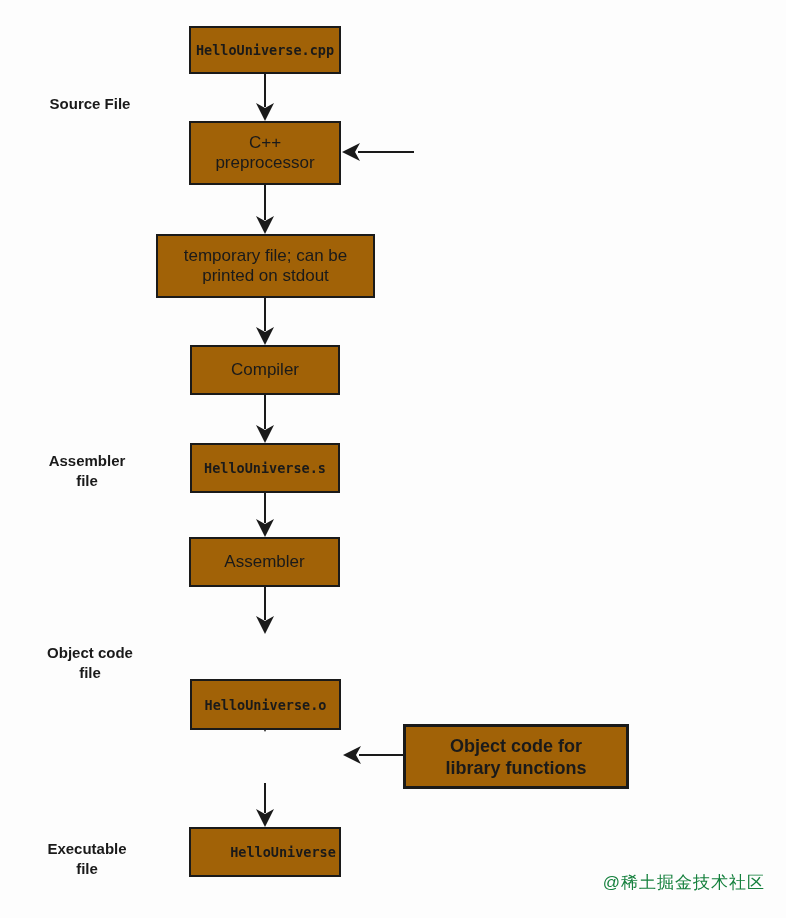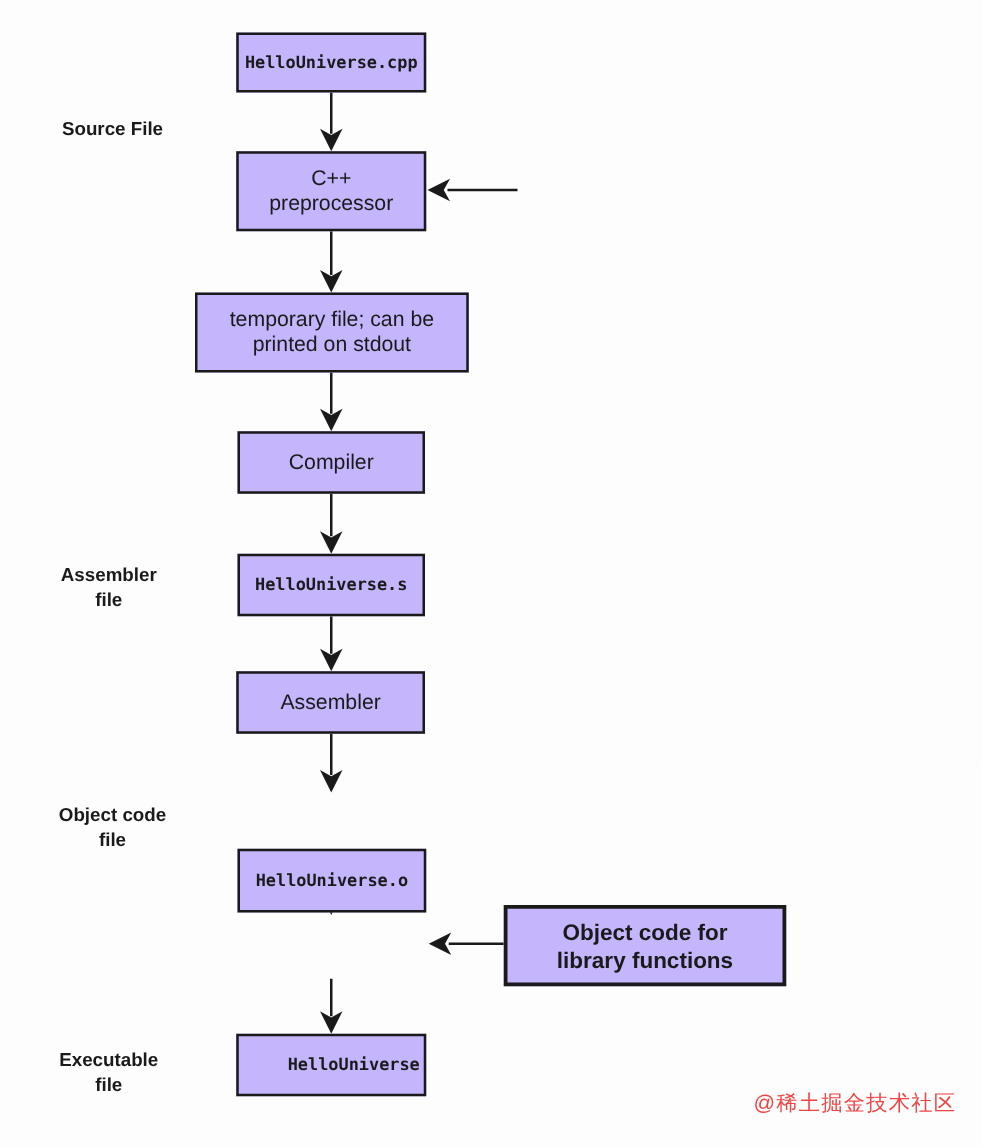--- a/index.html
+++ b/index.html
@@ -11,21 +11,21 @@
     background: #fdfdfd;
     font-family: "Liberation Sans", sans-serif;
     color: #1a1a1a;
     overflow: hidden;
   }
   .arrows { position: absolute; left: 0; top: 0; width: 786px; height: 918px; }
   .arrows line { stroke: #1a1a1a; stroke-width: 2; }
   .arrows polygon { fill: #1a1a1a; }
   .node {
     position: absolute;
-    background: #c4b5fd;
+    background: #a16207;
     border: 2px solid #1a1a1a;
     display: flex;
     align-items: center;
     justify-content: center;
     text-align: center;
     white-space: pre-line;
   }
   .node.mono {
     font-family: "DejaVu Sans Mono", monospace;
     font-weight: 700;
@@ -44,21 +44,21 @@
     font-size: 15px;
     line-height: 20px;
     text-align: center;
     white-space: pre-line;
   }
   .watermark {
     position: absolute;
     right: 21px;
     top: 871px;
     font-size: 17px;
-    color: #ef4444;
+    color: #15803d;
     letter-spacing: 1px;
   }
 </style>
 </head>
 <body>
 
 <div class="canvas">
 
   <svg class="arrows" viewBox="0 0 786 918" xmlns="http://www.w3.org/2000/svg">
 

